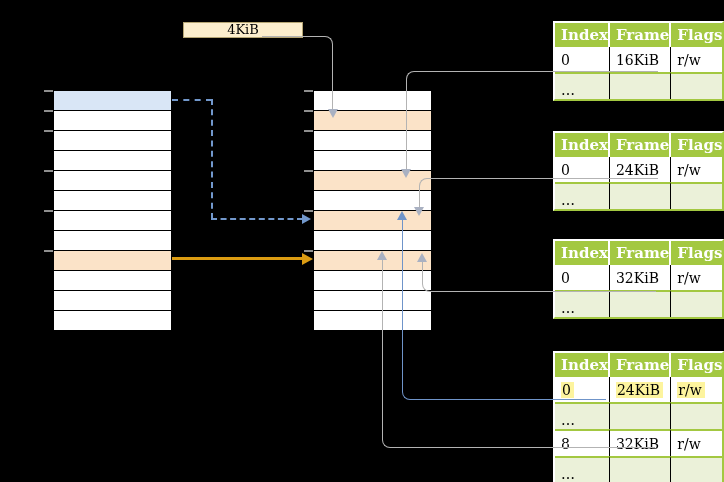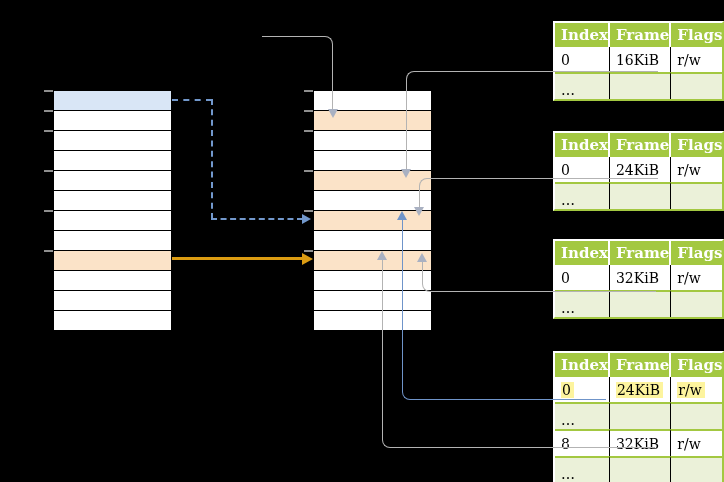--- a/index.html
+++ b/index.html
@@ -92,20 +92,23 @@
                    border-left:11px solid var(--arrow-orange,#dc9c12)}
   .h0{left:328px;top:109px}.h1{left:401px;top:169px}.h2{left:414px;top:207px}
   .h3{left:417px;top:253px}.h4{left:397px;top:211px}.h5{left:377px;top:251px}
   .h6{left:302px;top:214px}.h7{left:302px;top:253px}
 </style>
 </head>
 <body>
 
 <div class="canvas">
 
+  <div class="psbox">
+    <span>4KiB</span>
+  </div>
 
   <div class="memcol vm">
       <div class="mem-row blue"></div>
       <div class="mem-row"></div>
       <div class="mem-row"></div>
       <div class="mem-row"></div>
       <div class="mem-row"></div>
       <div class="mem-row"></div>
       <div class="mem-row"></div>
       <div class="mem-row"></div>

